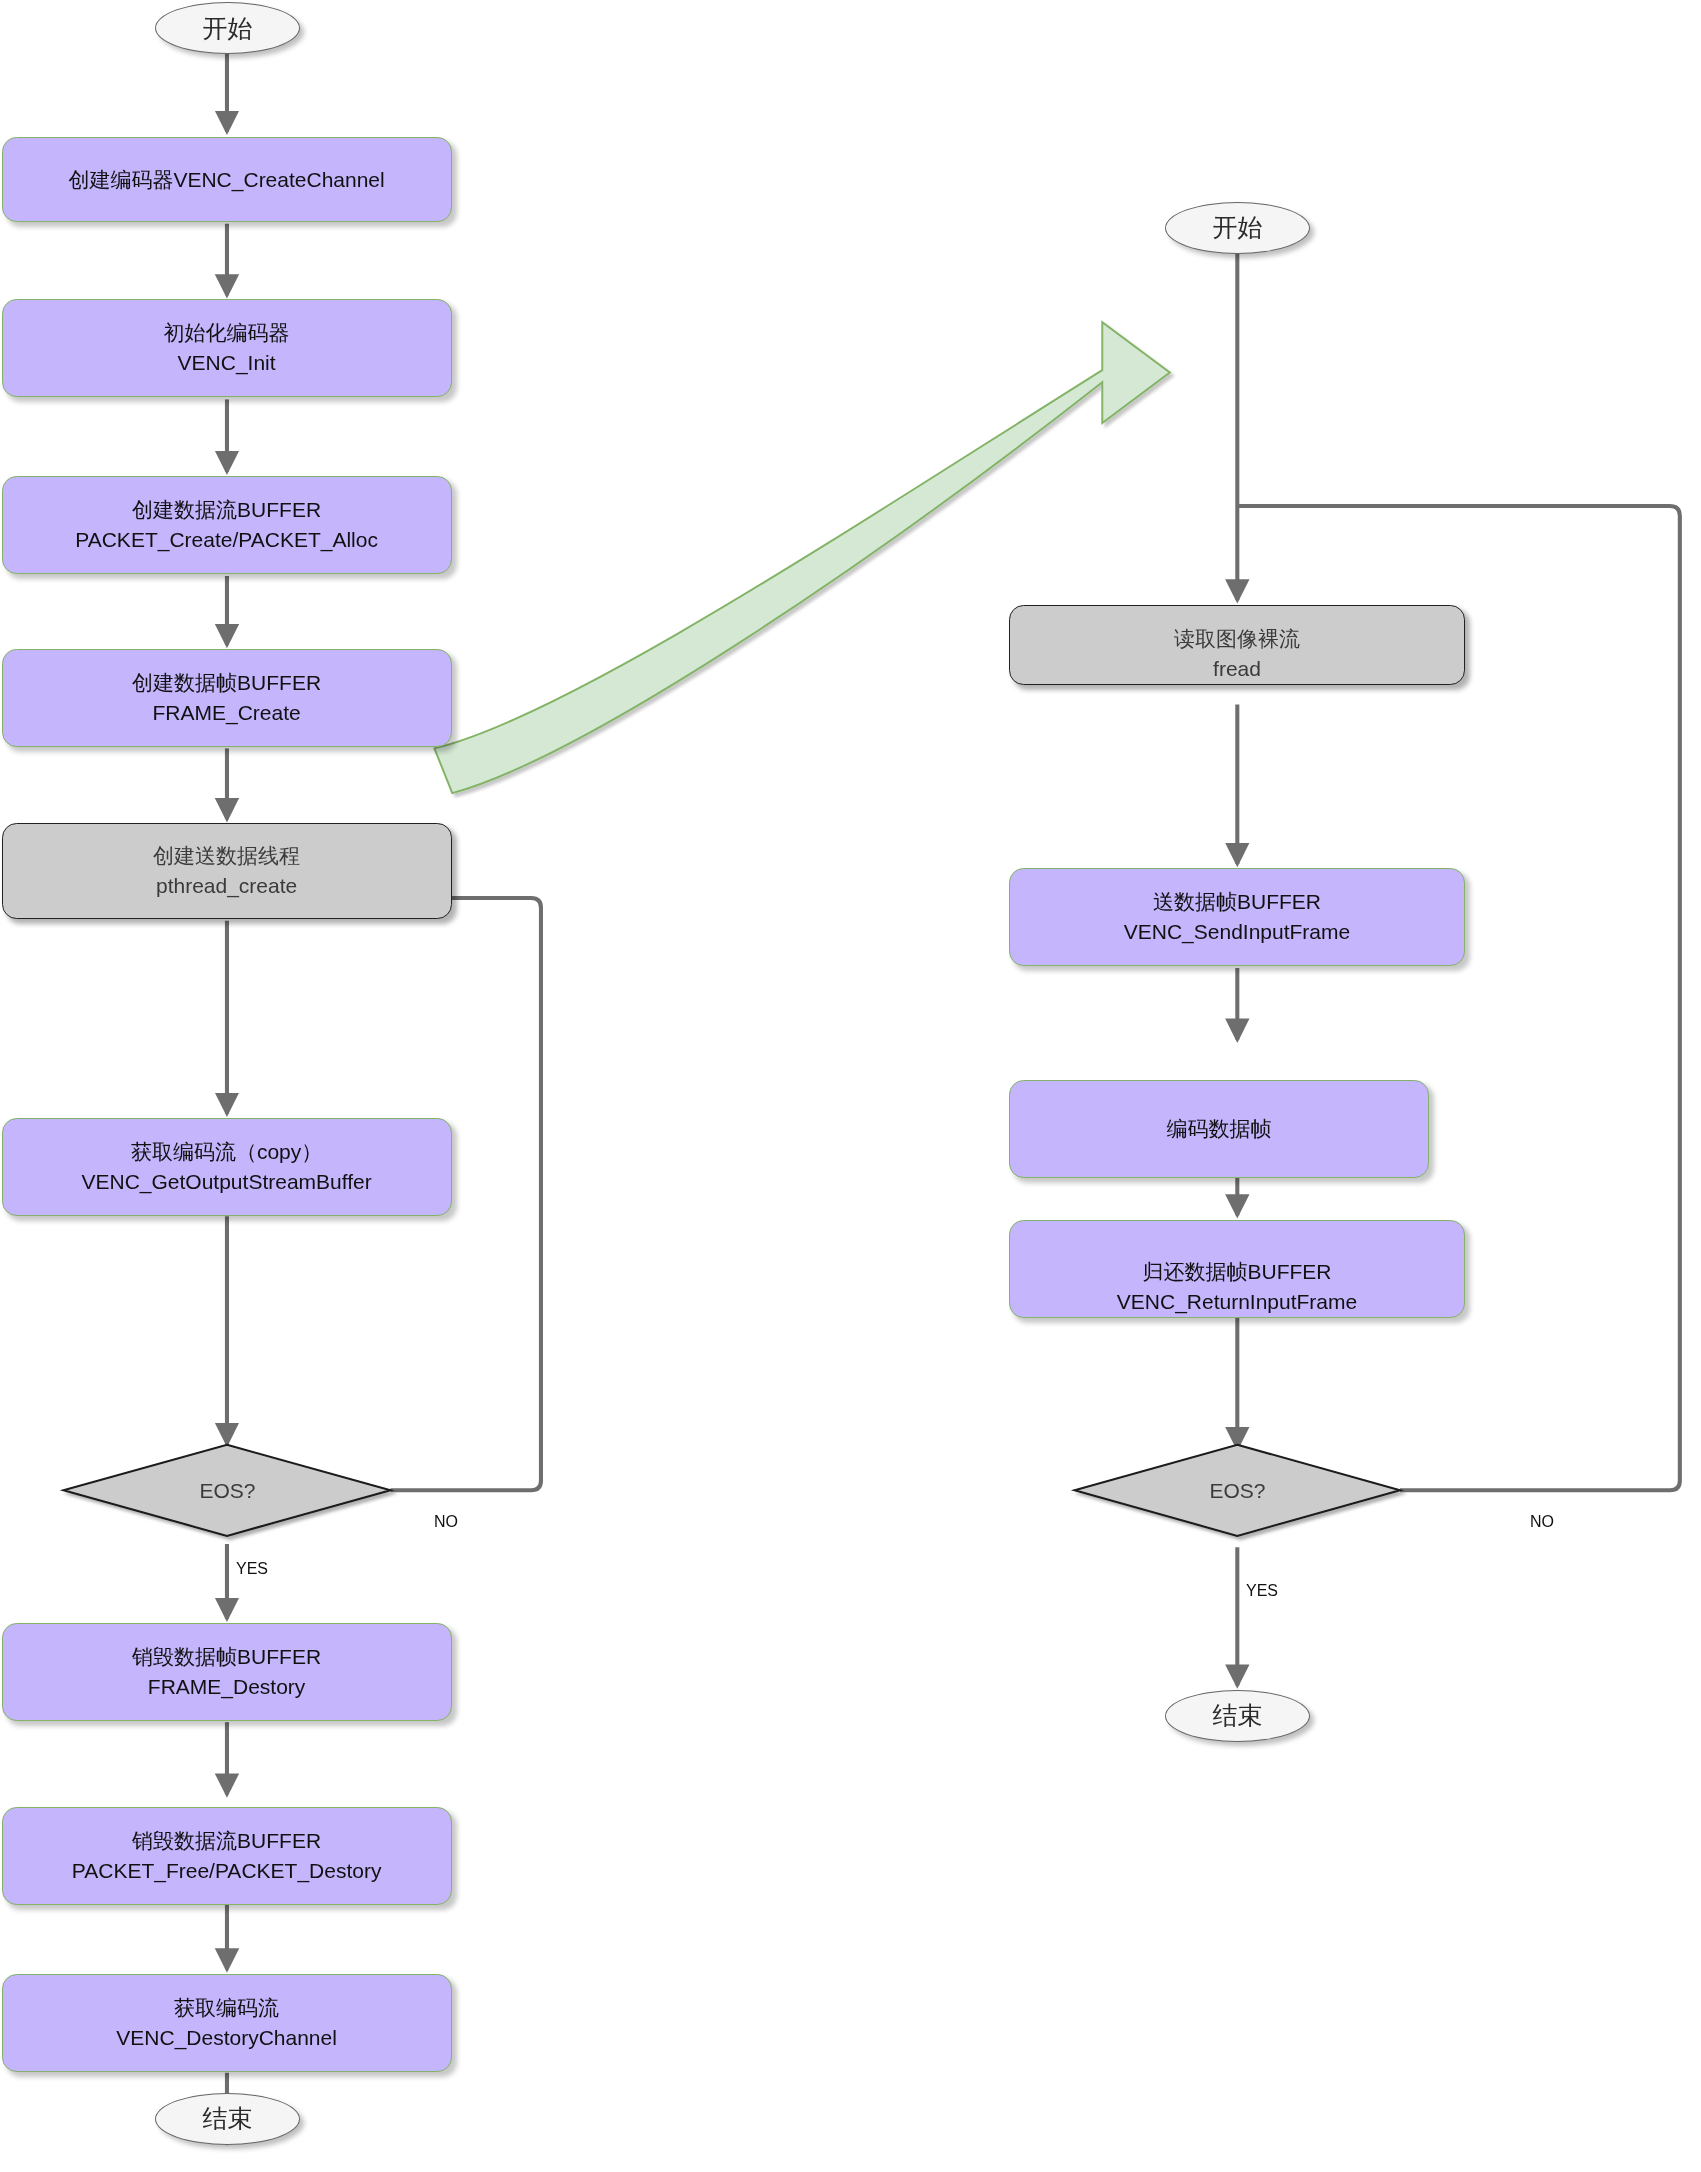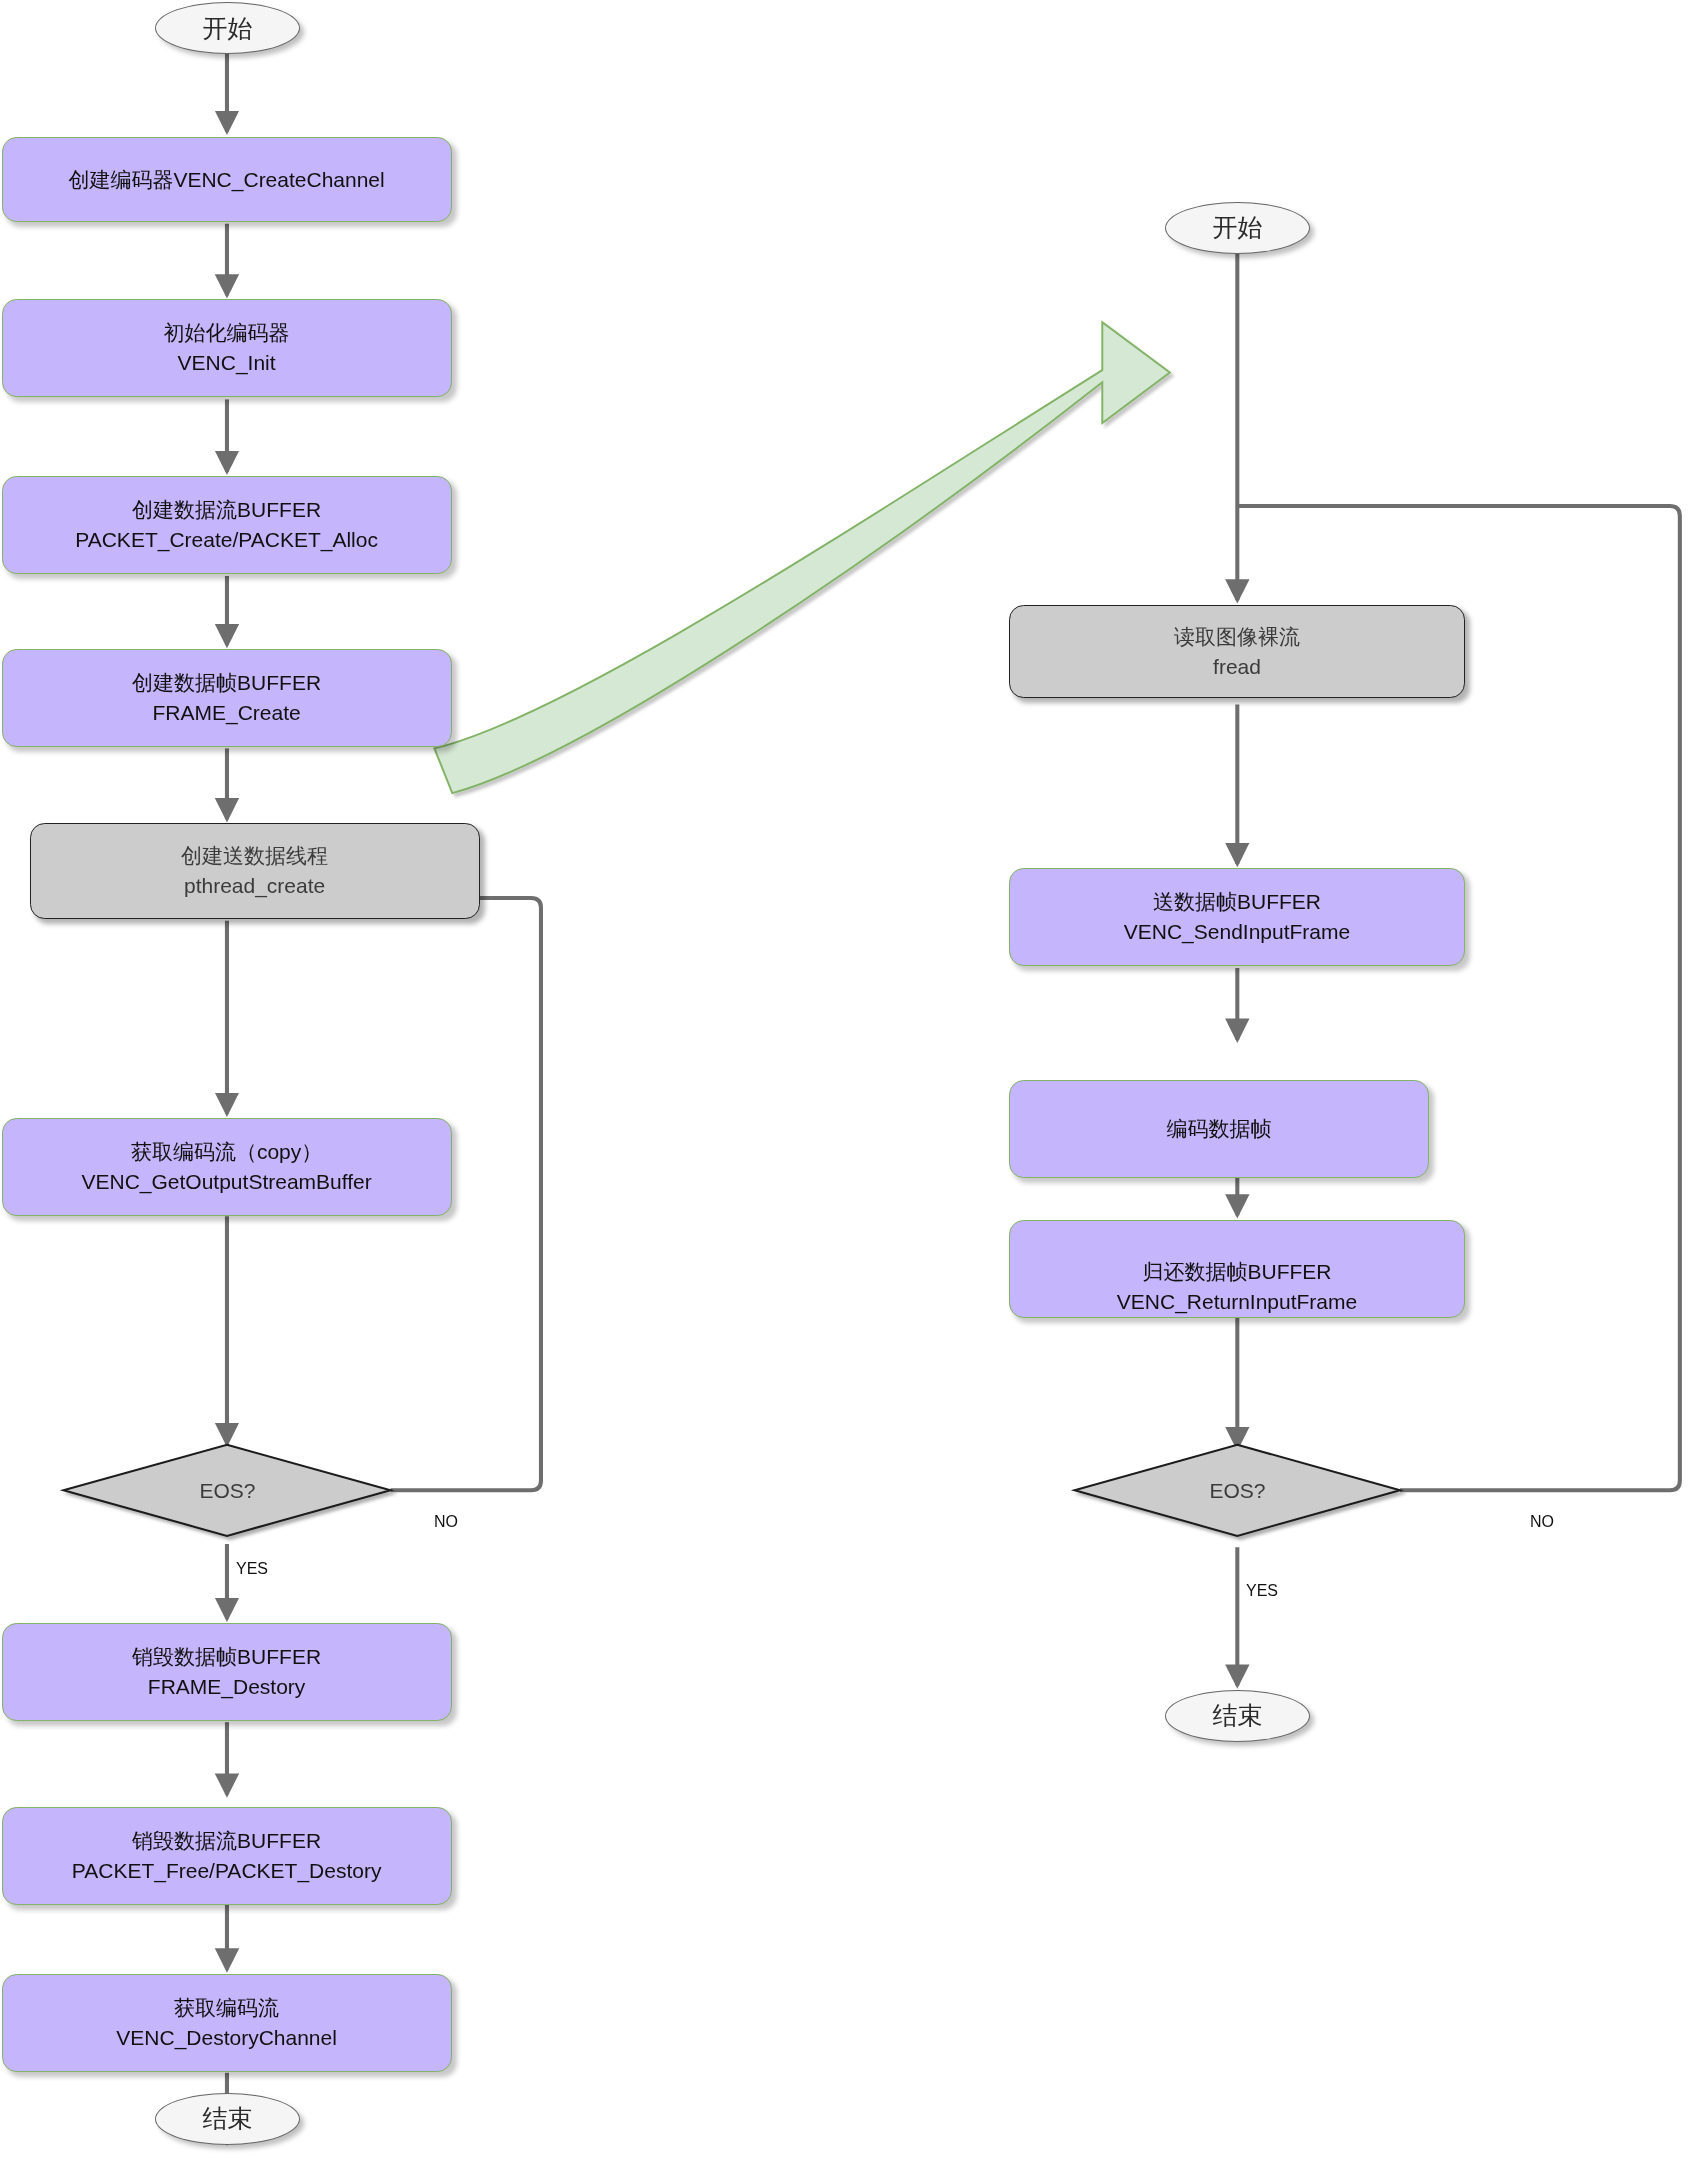--- a/index.html
+++ b/index.html
@@ -143,21 +143,21 @@
   <div class="node node-process" style="left:1.6px; top:476px; width:450px; height:98px;">
     <span>创建数据流BUFFER
 PACKET_Create/PACKET_Alloc</span>
   </div>
 
   <div class="node node-process" style="left:1.6px; top:649px; width:450px; height:98px;">
     <span>创建数据帧BUFFER
 FRAME_Create</span>
   </div>
 
-  <div class="node node-gray" style="left:1.6px; top:823px; width:450px; height:96px;margin-left:28px;">
+  <div class="node node-gray" style="left:1.6px; top:823px; width:450px; height:96px;">
     <span>创建送数据线程
 pthread_create</span>
   </div>
 
   <div class="node node-process" style="left:1.6px; top:1118px; width:450px; height:98px;">
     <span>获取编码流（copy）
 VENC_GetOutputStreamBuffer</span>
   </div>
 
   <div class="node node-decision" style="left:146px; top:1471px; width:163px; height:39px;">
@@ -188,21 +188,21 @@
   </div>
 
   <div class="node node-terminator" style="left:155px; top:2093px; width:145px; height:52px;">
     <span>结束</span>
   </div>
 
   <div class="node node-terminator" style="left:1165px; top:202px; width:145px; height:52px;">
     <span>开始</span>
   </div>
 
-  <div class="node node-gray" style="left:1009px; top:605px; width:456px; height:93px;">
+  <div class="node node-gray" style="left:1009px; top:605px; width:456px; height:80px;align-items:flex-end;">
     <span>读取图像裸流
 fread</span>
   </div>
 
   <div class="node node-process" style="left:1009px; top:868px; width:456px; height:98px;">
     <span>送数据帧BUFFER
 VENC_SendInputFrame</span>
   </div>
 
   <div class="node node-process" style="left:1009px; top:1080px; width:420px; height:98px;text-align:right;">

